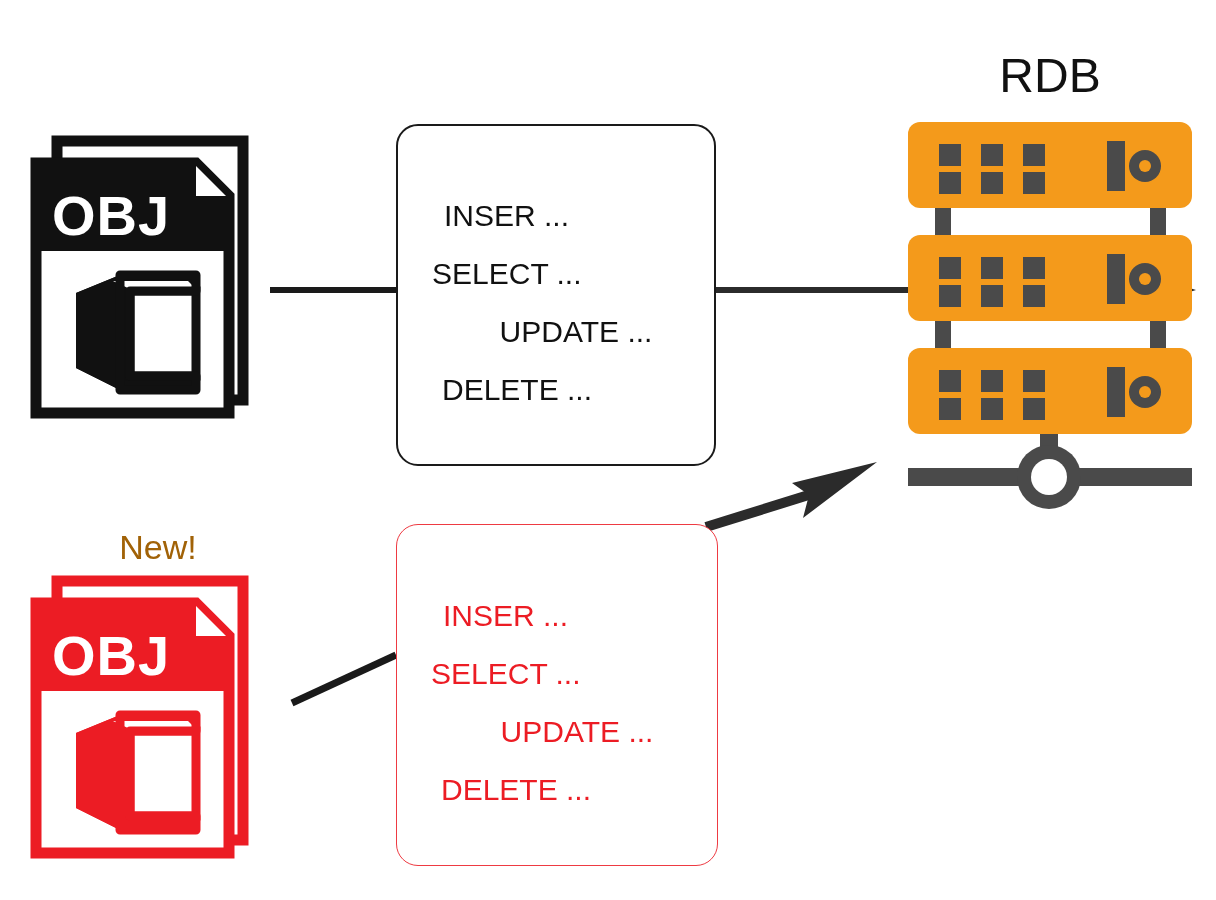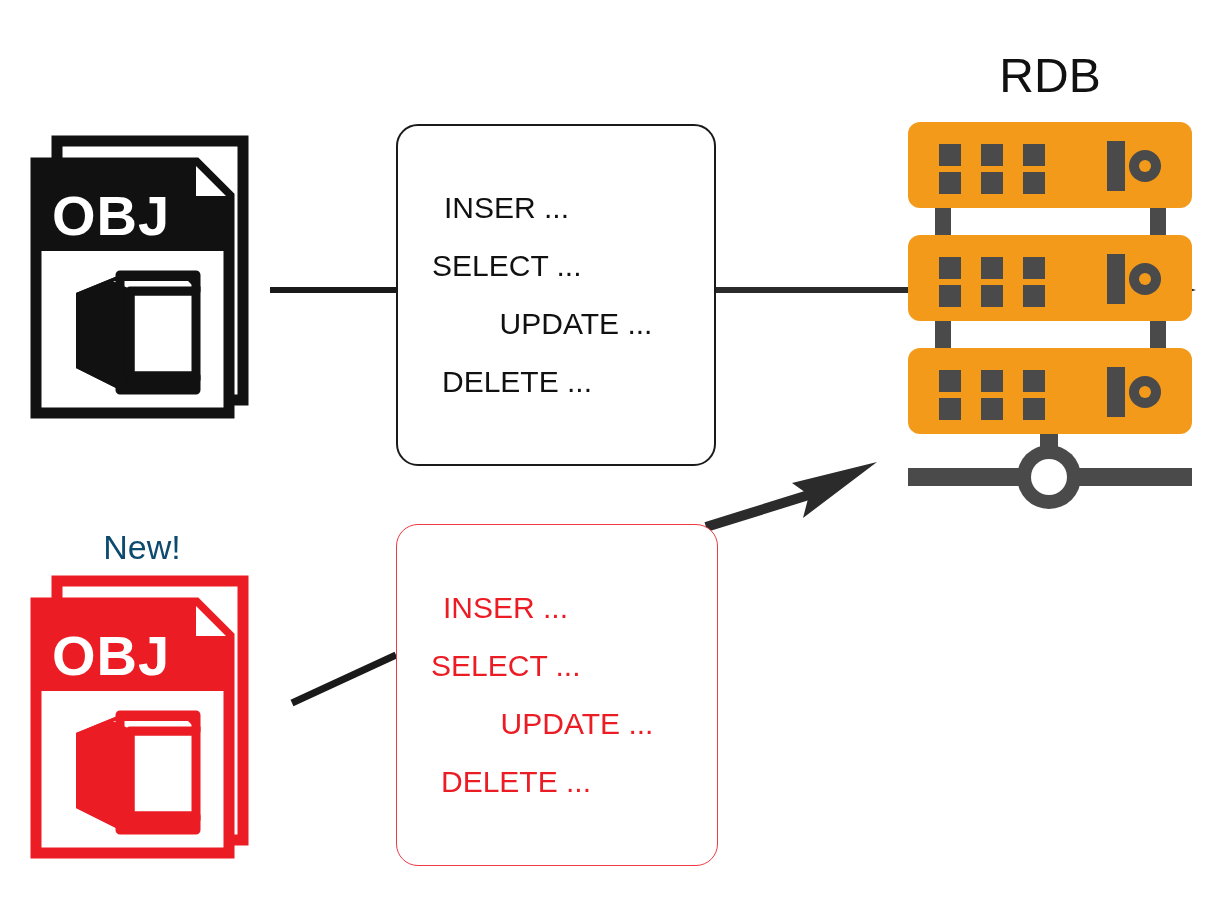--- a/index.html
+++ b/index.html
@@ -48,21 +48,22 @@
     font-size: 48px;
     color: #111111;
   }
   
   #label-new {
     left: 0px;
     top: 530px;
     width: 284px;
     text-align: center;
     font-size: 34px;
-    color: #0c4a6e;
+    color: #a16207;
+    padding-left: 16px;
   }
   .sql-box {
     position: absolute;
     background: #ffffff;
     border-radius: 22px;
     box-sizing: border-box;
   }
   #sql-box-top {
     left: 396px;
     top: 124px;
@@ -73,21 +74,21 @@
   #sql-box-bottom {
     left: 396px;
     top: 524px;
     width: 322px;
     height: 342px;
     border: 1.4px solid #EE3A42;
   }
   .sql-list {
     position: absolute;
     left: 0;
-    top: 0;
+    top: 8px;
     width: 100%;
     height: 100%;
     display: flex;
     flex-direction: column;
     justify-content: center;
     padding-left: 34px;
     box-sizing: border-box;
   }
   .sql-line {
     font-size: 30px;

